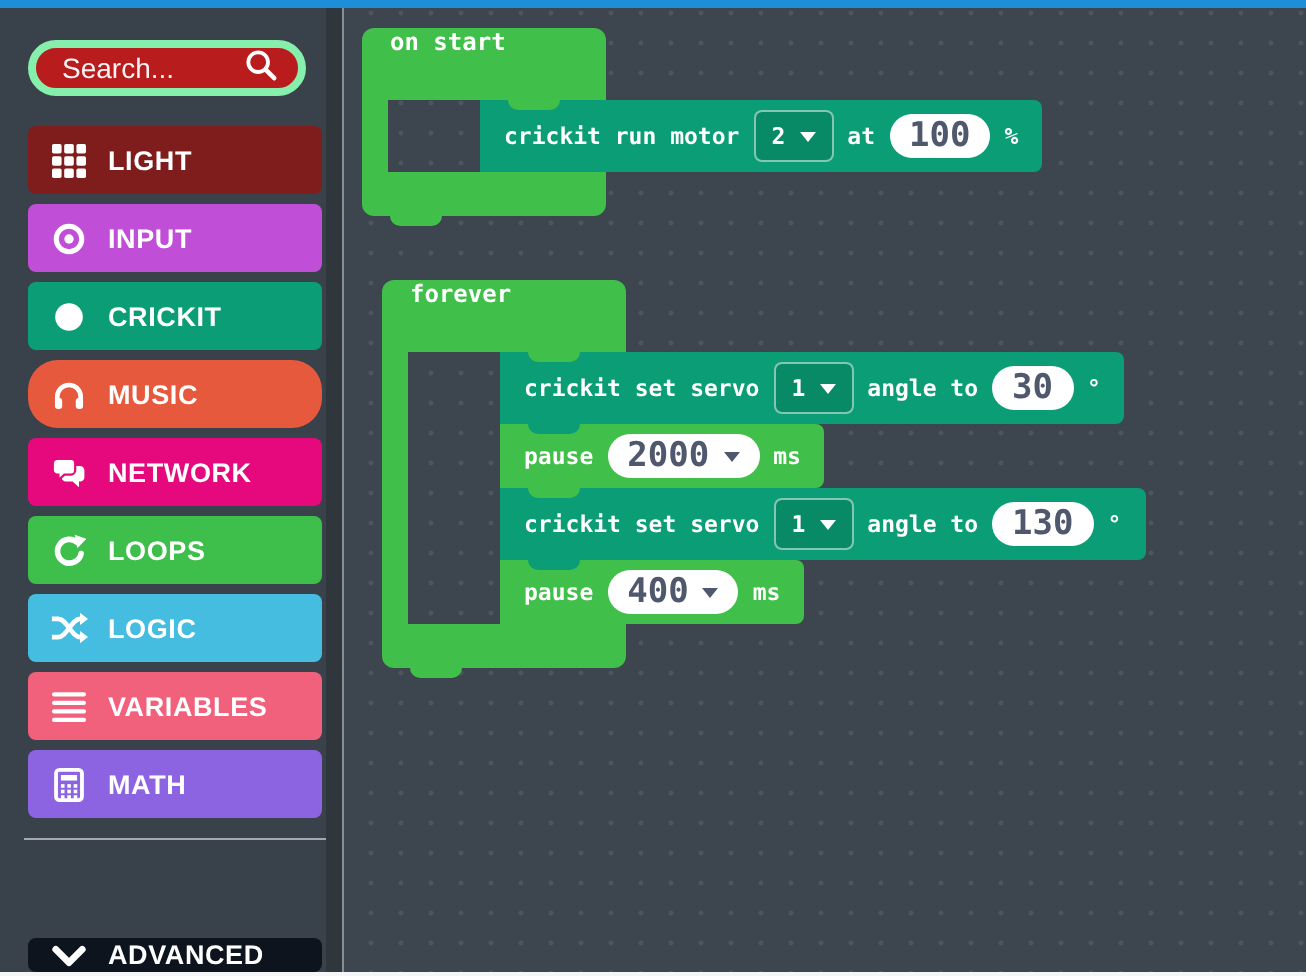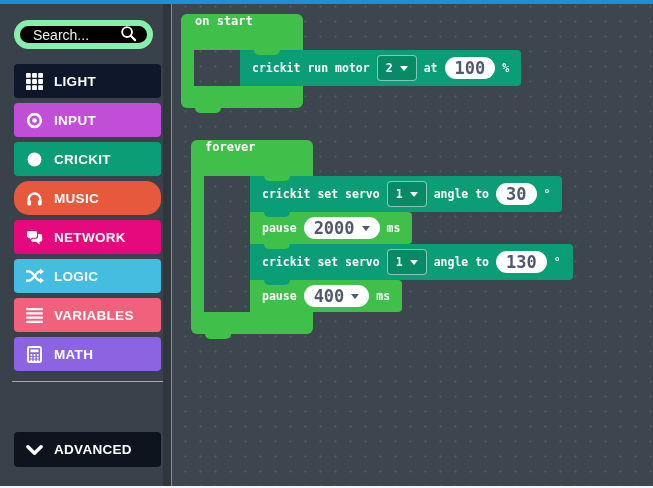--- a/index.html
+++ b/index.html
@@ -7,30 +7,30 @@
           font-family:"Liberation Sans",sans-serif;}
   .topbar{position:absolute;top:0;left:0;right:0;height:4px;background:#1e8ed8;}
   .bottomstrip{position:absolute;bottom:0;left:0;right:0;height:2px;background:#f4f6f8;}
 
   
   .sidebar{position:absolute;top:4px;left:0;width:163px;bottom:2px;background:#39414a;
            box-sizing:border-box;padding:16px 0 0 14px;display:flex;flex-direction:column;}
   .gutter{position:absolute;top:4px;left:163px;width:8px;bottom:2px;background:#2f363c;}
   .tb-divider{position:absolute;top:4px;left:171px;width:1px;bottom:2px;background:#878e94;}
 
-  .searchbox{width:139px;height:29px;border-radius:16px;background:#000000;border:6px solid #86efac;
+  .searchbox{width:139px;height:29px;border-radius:16px;background:#b91c1c;border:4px solid #86efac;
              display:flex;align-items:center;justify-content:space-between;box-sizing:border-box;
              padding:0 10px 0 13px;color:#fff;font-size:14px;}
   .searchbox .ph{opacity:.95;}
   .cat-list{display:flex;flex-direction:column;gap:5px;margin-top:15px;}
   .cat{width:147px;height:34px;border-radius:4px;display:flex;align-items:center;gap:10px;
        box-sizing:border-box;padding-left:11px;color:#fff;font-weight:bold;font-size:13.5px;
        letter-spacing:.3px;cursor:pointer;}
   .cat .ic{width:19px;height:19px;display:flex;align-items:center;justify-content:center;flex:0 0 19px;}
-  .c-light{background:#0f172a;} .c-input{background:#c04ed6;} .c-crickit{background:#0b9e76;}
+  .c-light{background:#7f1d1d;} .c-input{background:#c04ed6;} .c-crickit{background:#0b9e76;}
   .c-music{background:#e7593d;border-radius:15px;} .c-network{background:#e5097d;} .c-loops{background:#3ebe4b;}
   .c-logic{background:#45bde0;} .c-vars{background:#f2617c;} .c-math{background:#8c64e2;}
   .sep{width:151px;height:1px;background:#a2a8ae;margin:10px 0 6px -2px;}
   .advanced{width:147px;height:35px;background:#0d141d;border-radius:4px;display:flex;align-items:center;
             gap:10px;box-sizing:border-box;padding-left:11px;color:#fff;font-weight:bold;
             font-size:13.5px;letter-spacing:.3px;cursor:pointer;margin-top:44px;}
 
   
   .workspace{position:absolute;top:4px;left:172px;right:0;bottom:2px;background-color:#3d454e;
              background-image:radial-gradient(circle,#4d565f 1px,rgba(0,0,0,0) 1.4px);
@@ -134,20 +134,29 @@
       </div>
       <div class="cat c-network">
         <span class="ic">
           <svg width="18" height="17" viewBox="0 0 18 16">
               <path d="M7 4.5 h7 a2.2 2.2 0 0 1 2.2 2.2 v3.4 a2.2 2.2 0 0 1 -2.2 2.2 h-.5 v2.8 l-3.2 -2.8 h-3.3 a2.2 2.2 0 0 1 -2.2 -2.2 z" fill="#fff"></path>
               <path d="M2.6 1 h6.8 a2.2 2.2 0 0 1 2.2 2.2 v3.4 a2.2 2.2 0 0 1 -2.2 2.2 h-3.2 l-3 2.7 v-2.7 h-.6 a2.2 2.2 0 0 1 -2.2 -2.2 v-3.4 a2.2 2.2 0 0 1 2.2 -2.2 z" fill="#fff" stroke="#e5097d" stroke-width="1.1"></path>
             </svg>
         </span>
         <span>NETWORK</span>
       </div>
+      <div class="cat c-loops">
+        <span class="ic">
+          <svg width="17" height="17" viewBox="0 0 18 18">
+              <path d="M13.6 4.6 A6.3 6.3 0 1 0 15.4 10.4" fill="none" stroke="#fff" stroke-width="3" stroke-linecap="round"></path>
+              <polygon points="12,0.4 18.2,2.6 13.4,7.6" fill="#fff"></polygon>
+            </svg>
+        </span>
+        <span>LOOPS</span>
+      </div>
       <div class="cat c-logic">
         <span class="ic">
           <svg width="19" height="16" viewBox="0 0 20 16">
               <path d="M1 3.2 h3.2 c4.8 0 7 9.6 11.8 9.6 h.8" fill="none" stroke="#fff" stroke-width="2.4"></path>
               <path d="M1 12.8 h3.2 c4.8 0 7 -9.6 11.8 -9.6 h.8" fill="none" stroke="#fff" stroke-width="2.4"></path>
               <polygon points="15.8,0 20,3.2 15.8,6.4" fill="#fff"></polygon>
               <polygon points="15.8,9.6 20,12.8 15.8,16" fill="#fff"></polygon>
             </svg>
         </span>
         <span>LOGIC</span>

